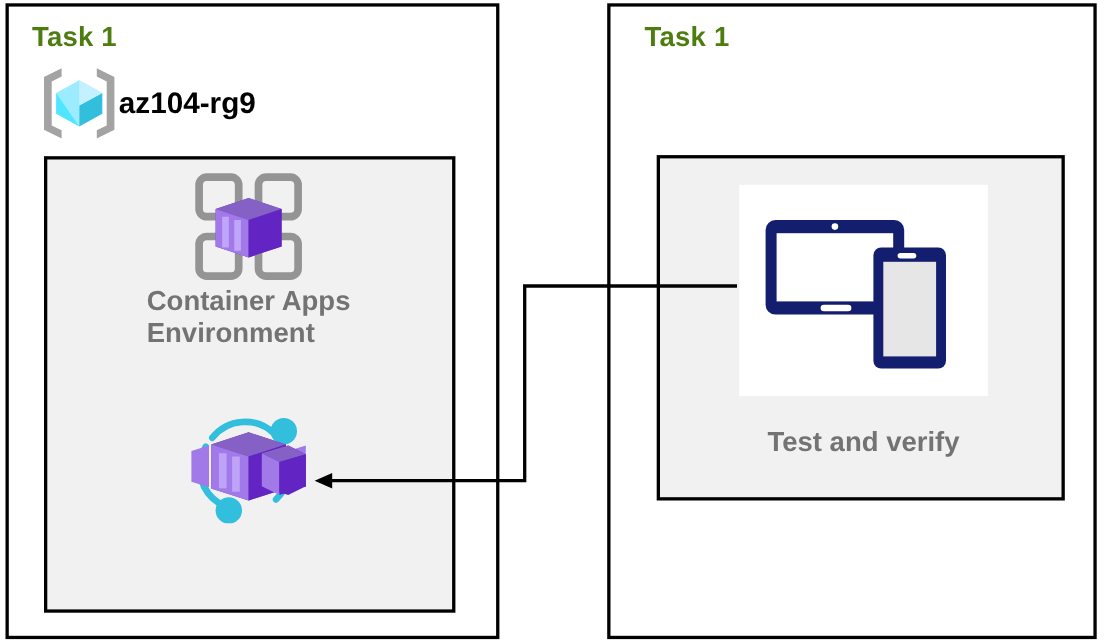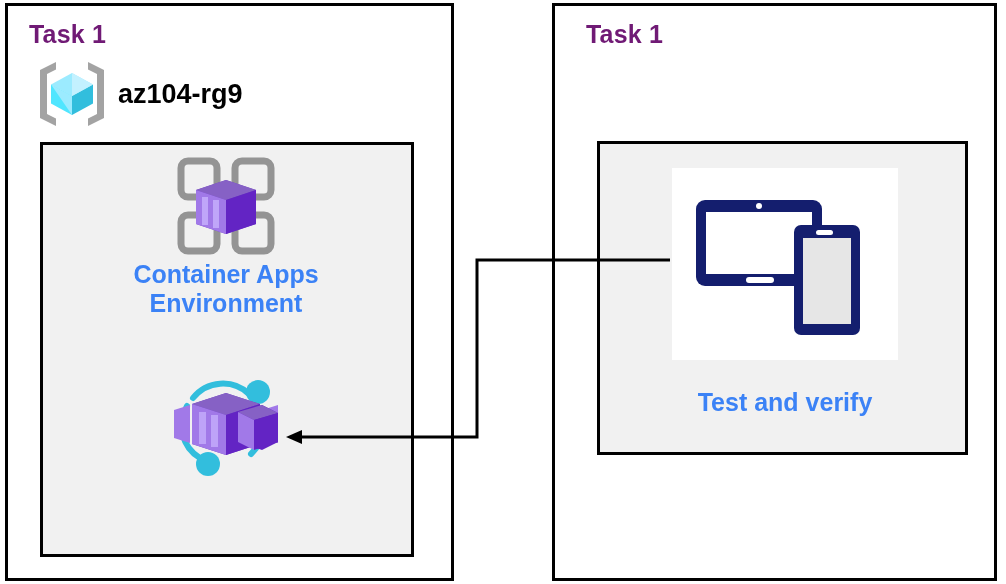--- a/index.html
+++ b/index.html
@@ -23,37 +23,36 @@
     position: absolute;
     background: #ffffff;
     border: 3px solid #000000;
     box-sizing: border-box;
   }
   #task1-panel { left: 5px;   top: 3px; width: 449px; height: 578px; }
   #task2-panel { left: 552px; top: 3px; width: 445px; height: 578px; }
 
   .task-label {
     position: absolute;
-    color: #701a75;
+    color: #4d7c0f;
     font-size: 25px;
     font-weight: bold;
     letter-spacing: 0.2px;
     white-space: nowrap;
   }
   #task1-label { left: 29px;  top: 20px; }
   #task2-label { left: 586px; top: 20px; }
 
   
   #rg-row {
     position: absolute;
     left: 36px;
     top: 58px;
     display: flex;
     align-items: center;
-    gap: 10px;
   }
   #rg-icon { width: 72px; height: 72px; display: block; }
   #rg-name {
     color: #000000;
     font-size: 27px;
     font-weight: bold;
     white-space: nowrap;
   }
 
   
@@ -67,25 +66,25 @@
   #task2-inner { left: 597px; top: 141px; width: 371px; height: 314px; }
 
   
   .node {
     position: absolute;
     display: flex;
     flex-direction: column;
     align-items: center;
   }
   .node-label {
-    color: #3b82f6;
+    color: #737373;
     font-size: 25px;
     font-weight: bold;
     line-height: 1.16;
-    text-align: center;
+    text-align: left;
     white-space: pre-line;
   }
 
   #cae-node { left: 76px; top: 154px; width: 300px; }
   #cae-icon { width: 104px; height: 104px; display: block; }
   #cae-label { margin-top: 2px; }
 
   #capp-node { left: 76px; top: 372px; width: 300px; }
   #capp-icon { width: 120px; height: 104px; display: block; }
   #capp-label { margin-top: 0px; }

